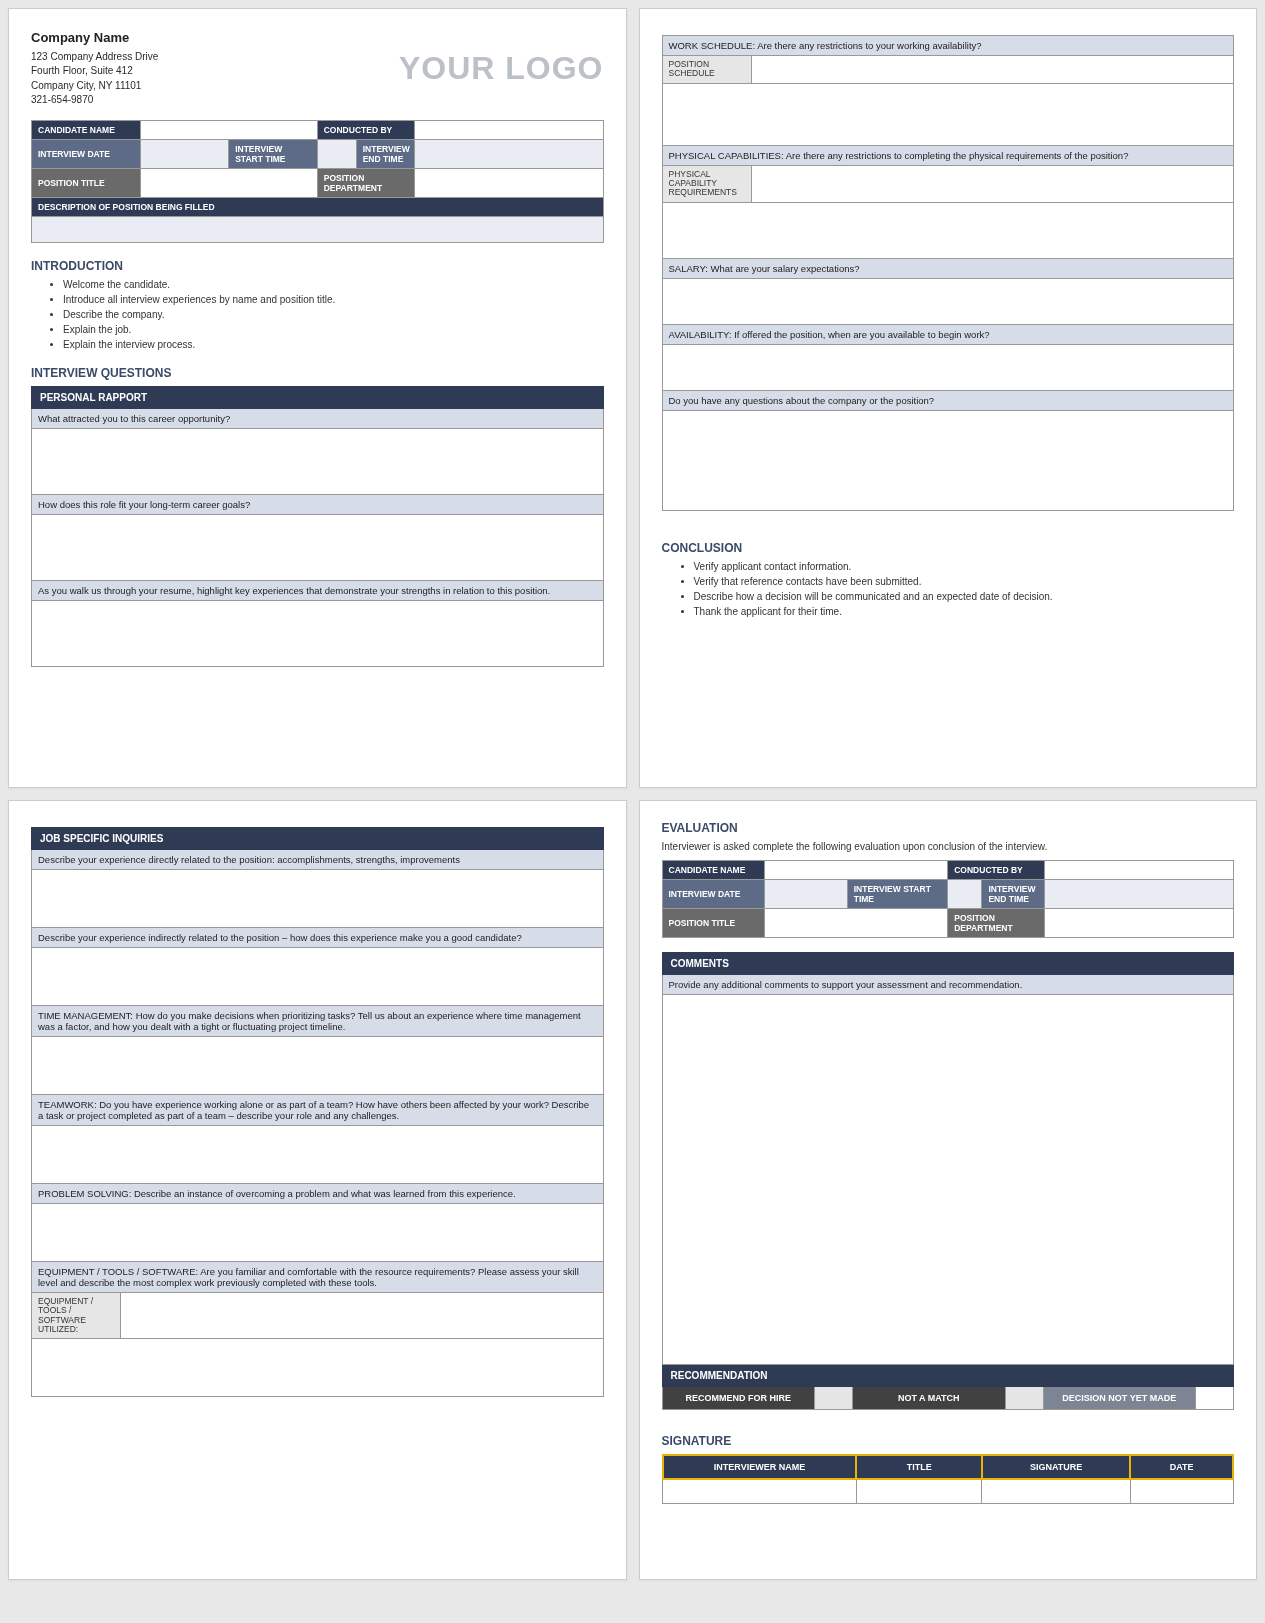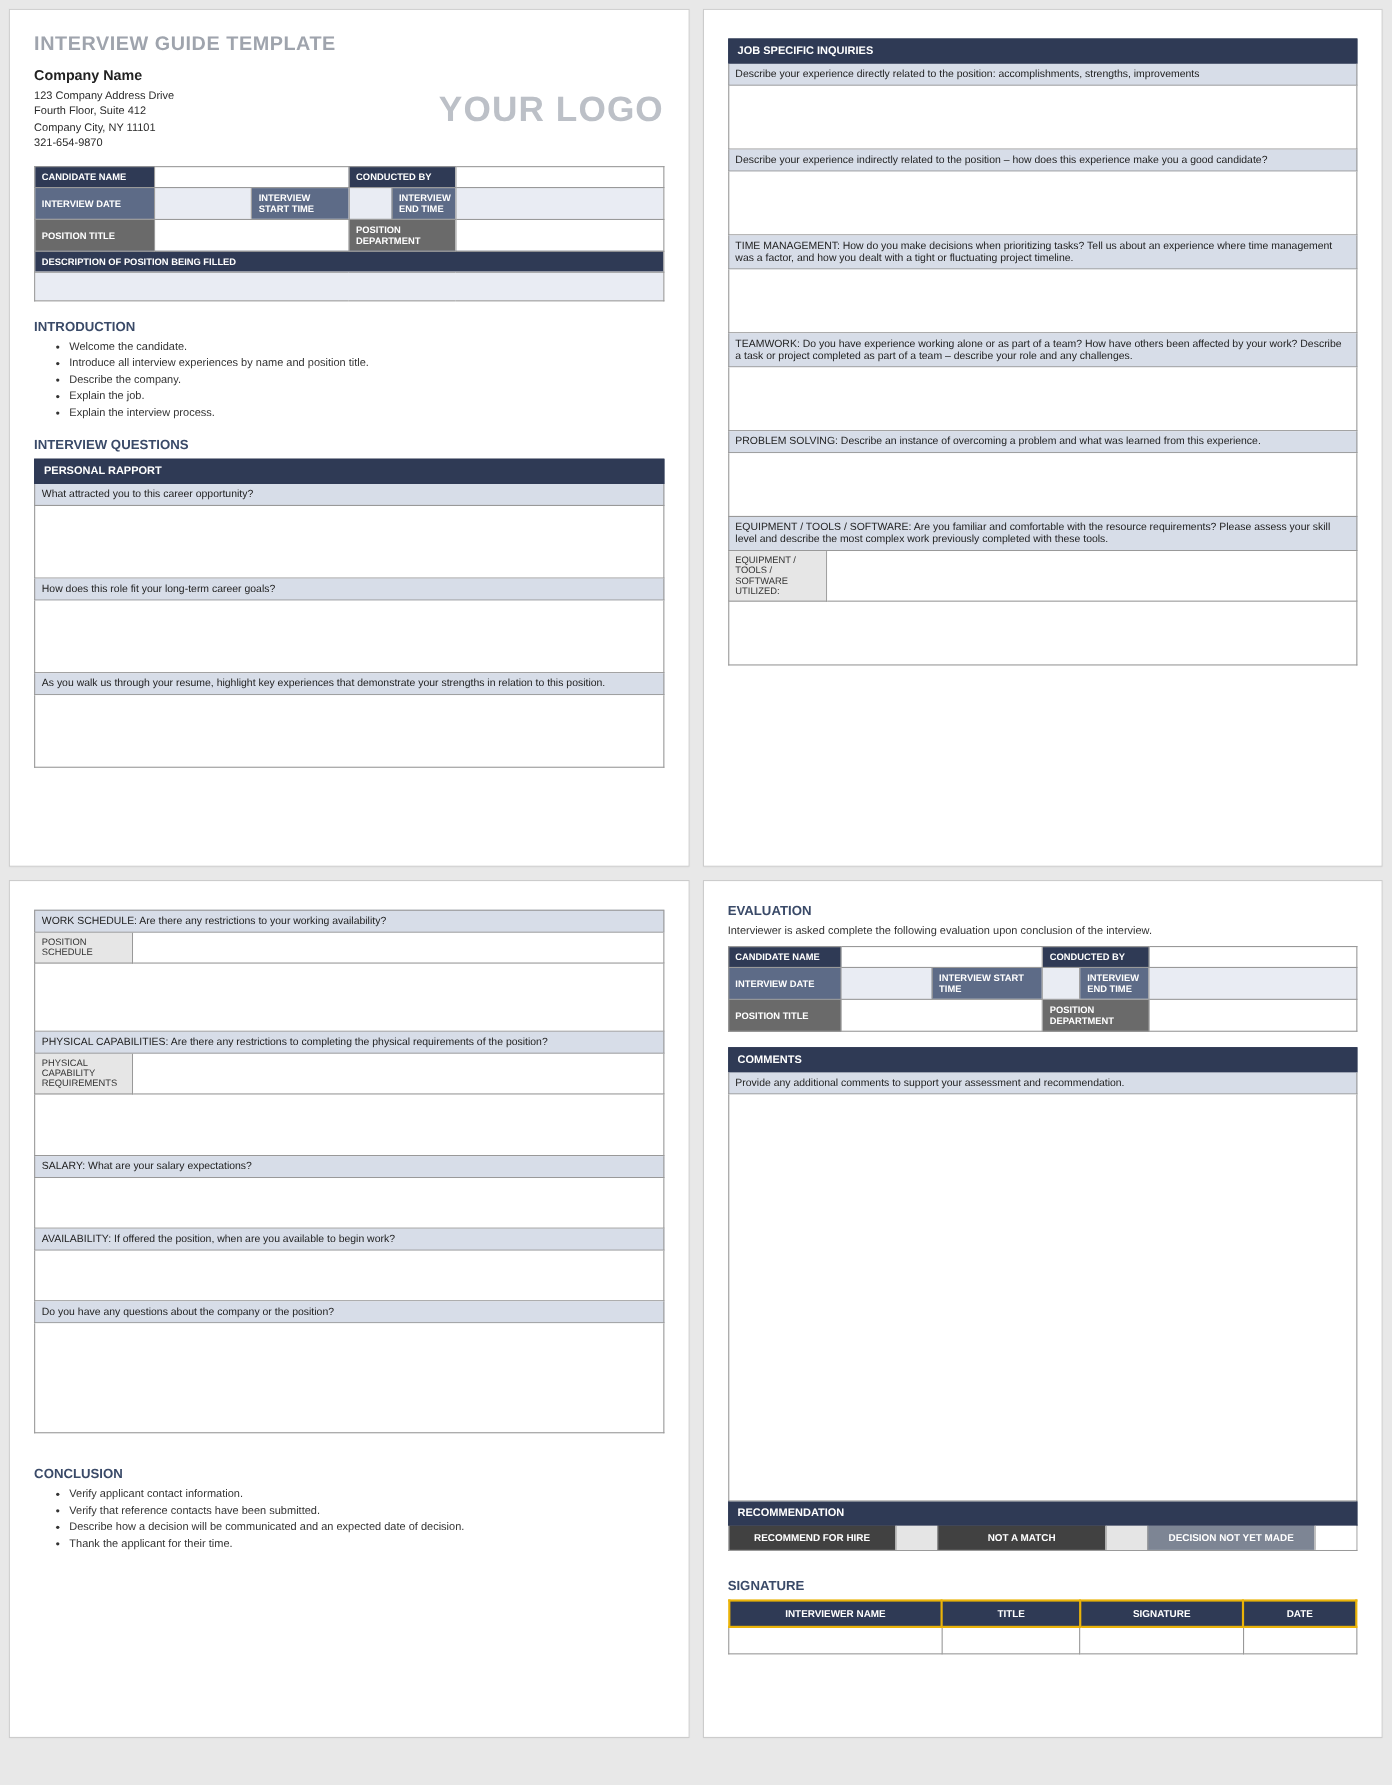--- a/index.html
+++ b/index.html
@@ -109,21 +109,20 @@
   }
   .sig-table td { height:24px; background:#fff; }
 
 </style>
 </head>
 <body>
 
 <div class="grid">
 
   <div class="page">
-    <div class="doc-title">INTERVIEW GUIDE TEMPLATE</div>
     <div class="header-row">
       <div class="company-block">
         <div class="company-name">Company Name</div>
         <div>123 Company Address Drive</div>
         <div>Fourth Floor, Suite 412</div>
         <div>Company City, NY  11101</div>
         <div>321-654-9870</div>
       </div>
       <div class="logo-ph">YOUR LOGO</div>
     </div>
@@ -188,40 +187,20 @@
     <div class="bar-navy">PERSONAL RAPPORT</div>
     <div class="qrow">What attracted you to this career opportunity?</div>
     <div class="ansrow"></div>
     <div class="qrow">How does this role fit your long-term career goals?</div>
     <div class="ansrow"></div>
     <div class="qrow">As you walk us through your resume, highlight key experiences that demonstrate your strengths in relation to this position.</div>
     <div class="ansrow"></div>
   </div>
 
   <div class="page">
-    <div class="bar-navy" style="margin-top:6px">JOB SPECIFIC INQUIRIES</div>
-    <div class="qrow">Describe your experience directly related to the position: accomplishments, strengths, improvements</div>
-    <div class="ansrow" style="height:58px"></div>
-    <div class="qrow">Describe your experience indirectly related to the position – how does this experience make you a good candidate?</div>
-    <div class="ansrow" style="height:58px"></div>
-    <div class="qrow">TIME MANAGEMENT: How do you make decisions when prioritizing tasks? Tell us about an experience where time management was a factor, and how you dealt with a tight or fluctuating project timeline.</div>
-    <div class="ansrow" style="height:58px"></div>
-    <div class="qrow">TEAMWORK: Do you have experience working alone or as part of a team? How have others been affected by your work? Describe a task or project completed as part of a team – describe your role and any challenges.</div>
-    <div class="ansrow" style="height:58px"></div>
-    <div class="qrow">PROBLEM SOLVING: Describe an instance of overcoming a problem and what was learned from this experience.</div>
-    <div class="ansrow" style="height:58px"></div>
-    <div class="qrow">EQUIPMENT / TOOLS / SOFTWARE: Are you familiar and comfortable with the resource requirements? Please assess your skill level and describe the most complex work previously completed with these tools.</div>
-    <div class="side-pair">
-      <div class="side-label">EQUIPMENT / TOOLS / SOFTWARE UTILIZED:</div>
-      <div class="side-input"></div>
-    </div>
-    <div class="ansrow" style="height:58px"></div>
-  </div>
-
-  <div class="page">
     <div class="qrow first-border" style="margin-top:6px">WORK SCHEDULE: Are there any restrictions to your working availability?</div>
     <div class="side-pair">
       <div class="side-label">POSITION SCHEDULE</div>
       <div class="side-input"></div>
     </div>
     <div class="ansrow" style="height:62px"></div>
 
     <div class="qrow">PHYSICAL CAPABILITIES: Are there any restrictions to completing the physical requirements of the position?</div>
     <div class="side-pair">
       <div class="side-label">PHYSICAL CAPABILITY REQUIREMENTS</div>
@@ -238,20 +217,40 @@
     <div class="qrow">Do you have any questions about the company or the position?</div>
     <div class="ansrow" style="height:100px"></div>
 
     <div class="sec-heading" style="margin-top:30px">CONCLUSION</div>
     <ul class="intro-list">
       <li>Verify applicant contact information.</li>
       <li>Verify that reference contacts have been submitted.</li>
       <li>Describe how a decision will be communicated and an expected date of decision.</li>
       <li>Thank the applicant for their time.</li>
     </ul>
+  </div>
+
+  <div class="page">
+    <div class="bar-navy" style="margin-top:6px">JOB SPECIFIC INQUIRIES</div>
+    <div class="qrow">Describe your experience directly related to the position: accomplishments, strengths, improvements</div>
+    <div class="ansrow" style="height:58px"></div>
+    <div class="qrow">Describe your experience indirectly related to the position – how does this experience make you a good candidate?</div>
+    <div class="ansrow" style="height:58px"></div>
+    <div class="qrow">TIME MANAGEMENT: How do you make decisions when prioritizing tasks? Tell us about an experience where time management was a factor, and how you dealt with a tight or fluctuating project timeline.</div>
+    <div class="ansrow" style="height:58px"></div>
+    <div class="qrow">TEAMWORK: Do you have experience working alone or as part of a team? How have others been affected by your work? Describe a task or project completed as part of a team – describe your role and any challenges.</div>
+    <div class="ansrow" style="height:58px"></div>
+    <div class="qrow">PROBLEM SOLVING: Describe an instance of overcoming a problem and what was learned from this experience.</div>
+    <div class="ansrow" style="height:58px"></div>
+    <div class="qrow">EQUIPMENT / TOOLS / SOFTWARE: Are you familiar and comfortable with the resource requirements? Please assess your skill level and describe the most complex work previously completed with these tools.</div>
+    <div class="side-pair">
+      <div class="side-label">EQUIPMENT / TOOLS / SOFTWARE UTILIZED:</div>
+      <div class="side-input"></div>
+    </div>
+    <div class="ansrow" style="height:58px"></div>
   </div>
 
   <div class="page">
     <div class="sec-heading" style="margin-top:0">EVALUATION</div>
     <div class="sec-sub">Interviewer is asked complete the following evaluation upon conclusion of the interview.</div>
 
     <table>
       <tbody>
           <tr>
         <td class="hd-dark" style="width:18%">CANDIDATE NAME</td>

